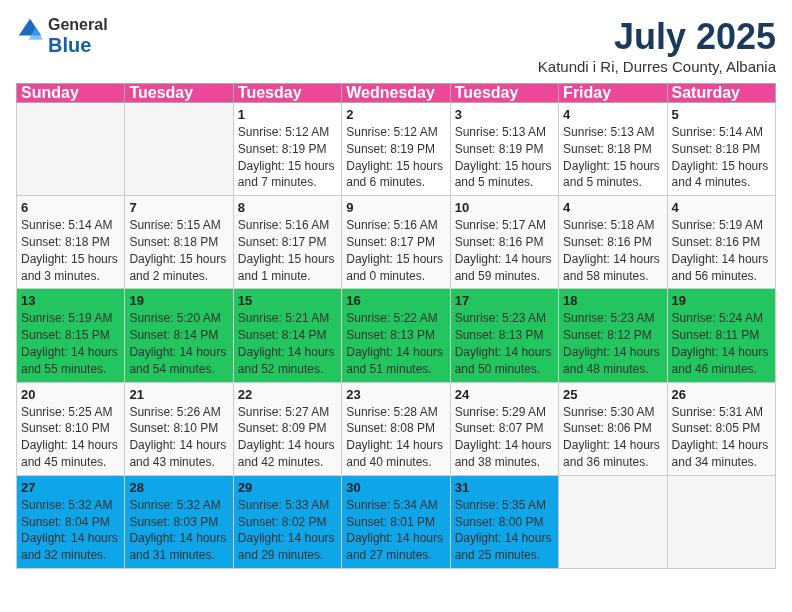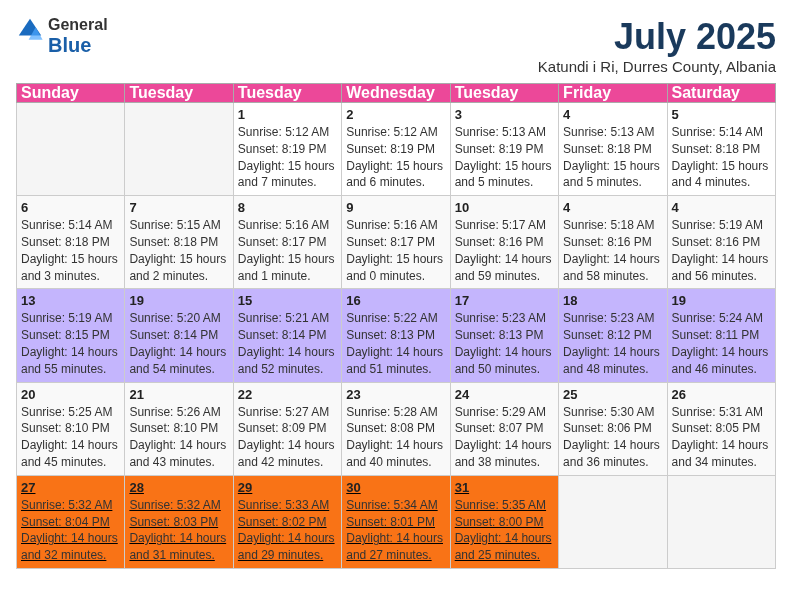--- a/index.html
+++ b/index.html
@@ -72,23 +72,23 @@
     .day-info {
       font-size: 12px;
       color: #333;
       line-height: 1.4;
     }
     tr:nth-child(even) td:not(.empty) {
       background: #f9f9f9;
     }
     .row-bg-1 td:not(.empty) { background: #ffffff; }
     .row-bg-2 td:not(.empty) { background: #f0f4f8; }
-    .row-bg-3 td:not(.empty) { background: #c4b5fd; }
+    .row-bg-3 td:not(.empty) { background: #22c55e; }
     .row-bg-4 td:not(.empty) { background: #f0f4f8; margin-left: 12px; }
-    .row-bg-5 td:not(.empty) { background: #f97316; text-decoration: underline; }
+    .row-bg-5 td:not(.empty) { background: #0ea5e9; }
   </style>
 </head>
 <body>
 
 <div class="header">
   <div class="logo">
     <svg class="logo-icon" viewBox="0 0 40 40">
       <polygon points="20,4 36,28 4,28" fill="#1a6bbf"></polygon>
       <polygon points="28,16 38,34 18,34" fill="#4da6ff" opacity="0.7"></polygon>
     </svg>

